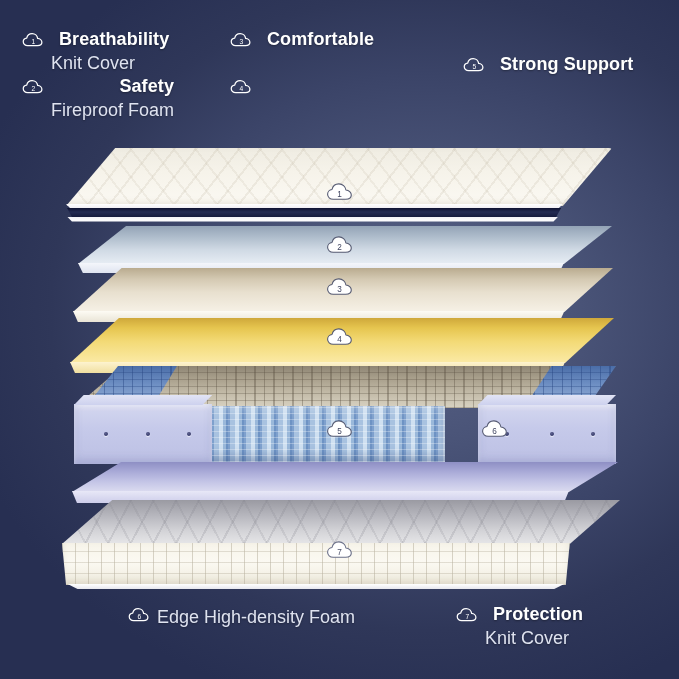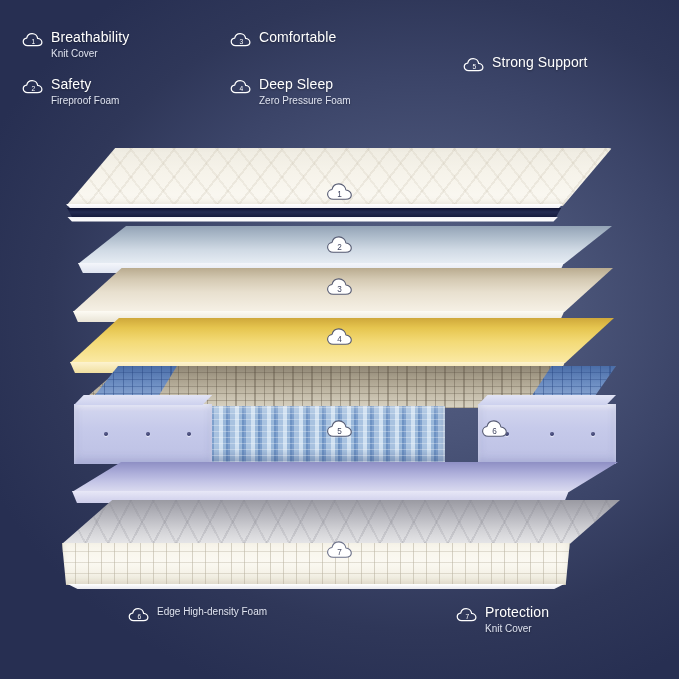--- a/index.html
+++ b/index.html
@@ -14,31 +14,32 @@
     width:679px; height:679px;
     background:
       radial-gradient(ellipse 70% 60% at 62% 46%, #5a6488 0%, #4a5478 32%, #3b4468 58%, #2f3759 78%, #272f52 100%);
     overflow:hidden;
   }
   
   .feat { position:absolute; display:flex; align-items:flex-start; gap:7px; }
   .feat .badge-ico { flex:none; margin-top:3px; }
   .feat .ftxt { display:flex; flex-direction:column; }
   .feat .ftitle {
-    font-size:14px; font-weight:normal; color:#ffffff;
+    font-size:18px; font-weight:bold; color:#ffffff;
     line-height:1.18; letter-spacing:.1px; white-space:nowrap;
     text-shadow:0 1px 2px rgba(0,0,0,.35);
+    margin-left:8px;
   }
   .feat .fsub {
-    font-size:10px; color:#dfe3f0; line-height:1.35;
+    font-size:18px; color:#dfe3f0; line-height:1.35;
     white-space:nowrap; margin-top:1px;
     text-shadow:0 1px 2px rgba(0,0,0,.3);
   }
   #feat-0 { left:22px;  top:29px; }
-  #feat-1 { left:22px;  top:76px; }
+  #feat-1 { left:22px;  top:76px;text-align:right; }
   #feat-2 { left:230px; top:29px; }
   #feat-3 { left:230px; top:76px; }
   #feat-4 { left:463px; top:54px; }
   #feat-5 { left:128px; top:604px; }
   #feat-6 { left:456px; top:604px; }
 
   
   #stack { position:absolute; left:0; top:0; width:679px; height:679px; }
   .layer { position:absolute; }
 
@@ -352,24 +353,20 @@
     </span>
   </div>
 
   <div class="feat" id="feat-3">
     <span class="badge-ico">
       <svg width="22" height="16" viewBox="0 0 28 20">
         <path d="M7.2 17.2C3.9 17.2 1.6 15.1 1.6 12.3c0-2.5 1.9-4.6 4.4-4.8C6.7 4.2 9.5 1.9 12.9 1.9c3.6 0 6.6 2.6 7 6.1 3 .2 5.4 2.4 5.4 5 0 2.8-2.5 4.2-5.6 4.2z" fill="none" stroke="#ffffff" stroke-width="1.6" stroke-linejoin="round"></path>
         <text x="14.5" y="15" font-family="Liberation Sans, sans-serif" font-size="8.5" fill="#ffffff" text-anchor="middle">4</text>
       </svg>
     </span>
-    <span class="ftxt">
-      <span class="ftitle">Deep Sleep</span>
-      <span class="fsub">Zero Pressure Foam</span>
-    </span>
   </div>
 
   <div class="feat" id="feat-4">
     <span class="badge-ico">
       <svg width="22" height="16" viewBox="0 0 28 20">
         <path d="M7.2 17.2C3.9 17.2 1.6 15.1 1.6 12.3c0-2.5 1.9-4.6 4.4-4.8C6.7 4.2 9.5 1.9 12.9 1.9c3.6 0 6.6 2.6 7 6.1 3 .2 5.4 2.4 5.4 5 0 2.8-2.5 4.2-5.6 4.2z" fill="none" stroke="#ffffff" stroke-width="1.6" stroke-linejoin="round"></path>
         <text x="14.5" y="15" font-family="Liberation Sans, sans-serif" font-size="8.5" fill="#ffffff" text-anchor="middle">5</text>
       </svg>
     </span>
     <span class="ftxt">

